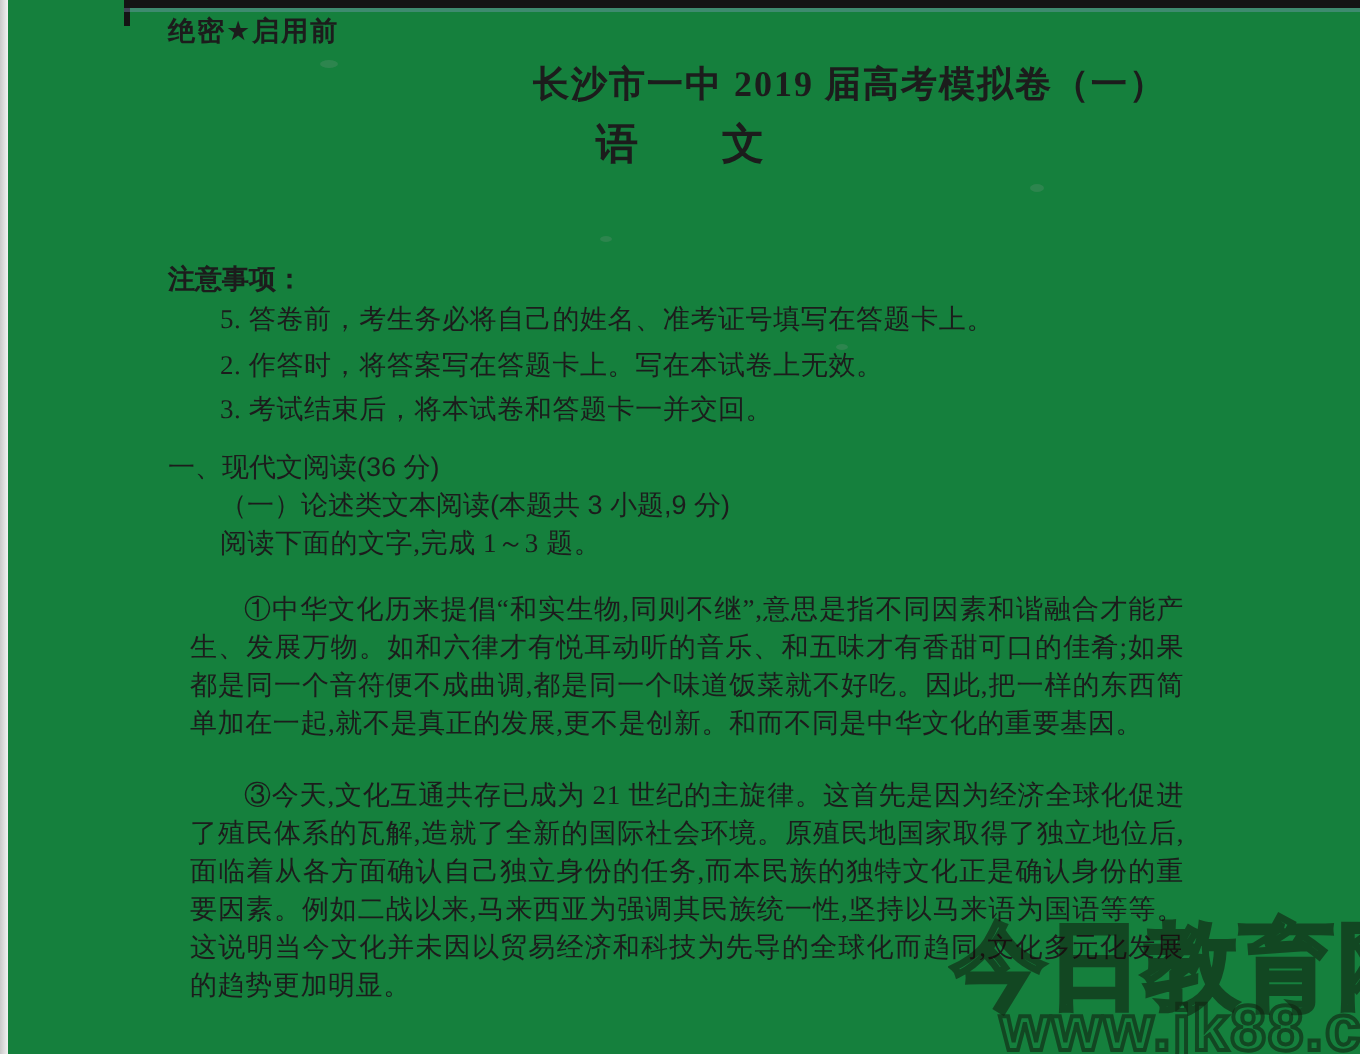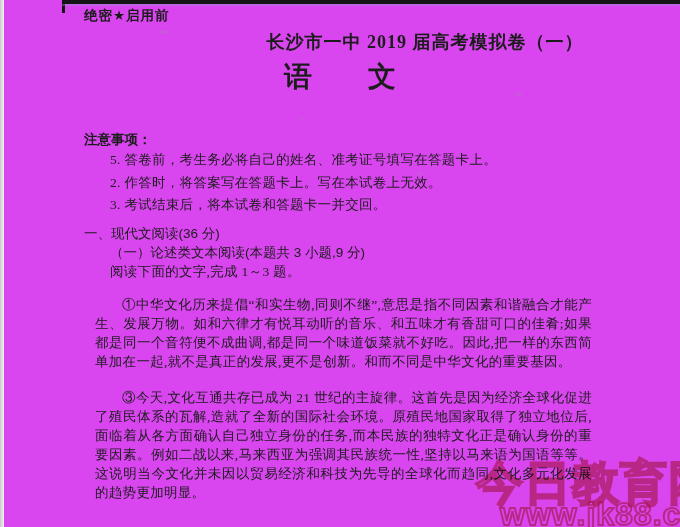--- a/index.html
+++ b/index.html
@@ -1,19 +1,19 @@
 <!DOCTYPE html>
 <html style="--wm-color: #c24a4a;"><head>
 <meta charset="utf-8">
 <style>
   :root { --wm-color: #c24a4a; }
   html,body { margin:0; padding:0; background:#e9e9e9; }
   #page {
     position:relative; width:680px; height:527px;
-    background:#d946ef; overflow:hidden;
+    background:#15803d; overflow:hidden;
     font-family:"Liberation Serif","DejaVu Serif",serif;
     color:#1c1c1c;
   }
   
   .top-bar   { position:absolute; left:62px; top:0; width:618px; height:4px; background:#141414; }
   .top-tick  { position:absolute; left:62px; top:0; width:3px; height:13px; background:#141414; }
   .top-blue  { position:absolute; left:62px; top:4px; width:618px; height:2px; background:rgba(140,160,205,0.35); }
   .left-strip{ position:absolute; left:0; top:0; width:4px; height:527px; background:linear-gradient(90deg,#c9c9c9,#f2f2f2); }
   .noise     { position:absolute; background:#9a9a9a; opacity:.18; border-radius:50%; }
   .n1 { left:160px; top:30px;  width:9px; height:4px; }
@@ -26,21 +26,21 @@
     font-family:"Liberation Sans","DejaVu Sans",sans-serif;
     font-size:13.5px; font-weight:bold; letter-spacing:1px;
   }
   .exam-title {
     position:absolute; left:85px; top:30px; width:680px; text-align:center;
     font-size:18px; font-weight:600; letter-spacing:1px;
   }
   .subject-title {
     position:absolute; left:0; top:58px; width:680px; text-align:center;
     font-family:"Liberation Sans","DejaVu Sans",sans-serif;
-    font-size:28px; font-weight:bold;
+    font-size:21px; font-weight:bold;
   }
 
   .notice { position:absolute; left:84px; top:131px; width:540px; font-size:13.5px; }
   .notice-heading { font-family:"Liberation Sans","DejaVu Sans",sans-serif; font-weight:bold; }
   .notice-item { line-height:22.5px; text-indent:26px; letter-spacing:0.3px; }
   .notice-item:first-of-type { margin-top:3px; }
 
   .sections { position:absolute; left:84px; top:224px; width:540px; font-size:13.5px; line-height:19px; }
   .section-heading, .subsection-heading {
     font-family:"Liberation Sans","DejaVu Sans",sans-serif; font-weight:normal;

